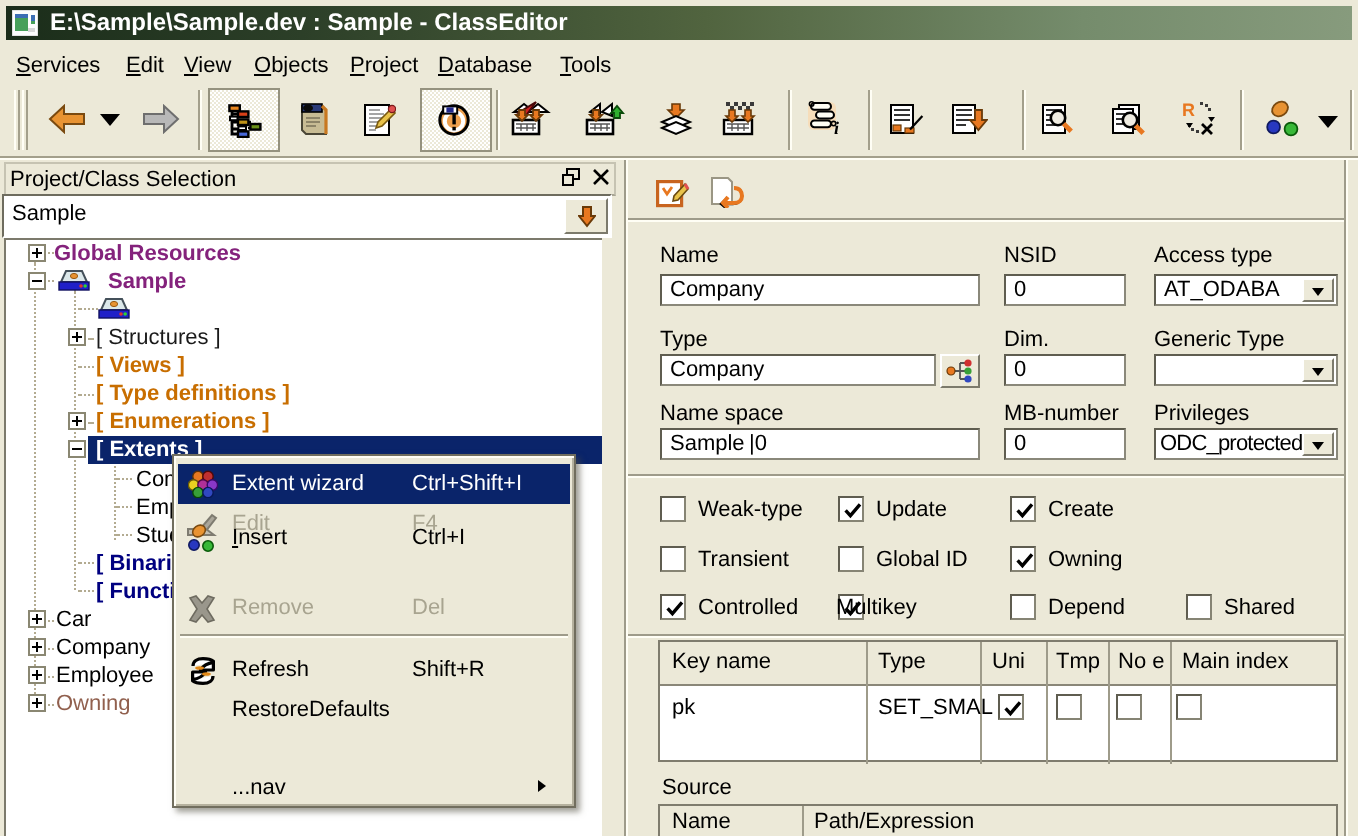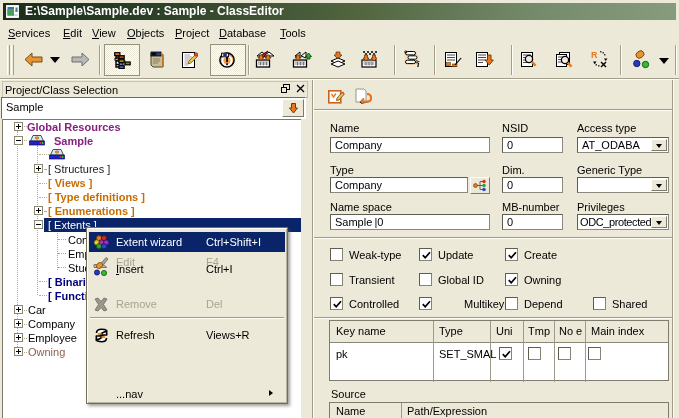--- a/index.html
+++ b/index.html
@@ -293,21 +293,21 @@
           <div class="tbox plus" style="left:30.5px;top:2.5px">
             <i></i>
             <b></b>
           </div>
           <span style="position:absolute;left:43px;top:0.5px;padding:0 2px;color:#c86e00;font-weight:bold;">[ Enumerations ]</span>
         </div>
         <div class="trow" style="top:97.9px;left:0;width:100%">
           <div class="tbox" style="left:30.5px;top:2.5px">
             <i></i>
           </div>
-          <span style="position:absolute;left:43px;top:0.5px;padding:0 2px;color:#fff;font-weight:normal;background:#0a246a;left:41px;padding-left:4px;width:258px;">[ Extents ]</span>
+          <span style="position:absolute;left:43px;top:0.5px;padding:0 2px;color:#fff;font-weight:bold;background:#0a246a;left:41px;padding-left:4px;width:258px;">[ Extents ]</span>
         </div>
         <div class="trow" style="top:112px;left:0;width:100%">
           <div class="hdot" style="left:55px;top:7px;width:8px"></div>
           <span style="position:absolute;left:63px;top:0.5px;padding:0 2px;color:#000;">Company</span>
         </div>
         <div class="trow" style="top:126.1px;left:0;width:100%">
           <div class="hdot" style="left:55px;top:7px;width:8px"></div>
           <span style="position:absolute;left:63px;top:0.5px;padding:0 2px;color:#000;">Employee</span>
         </div>
         <div class="trow" style="top:140.2px;left:0;width:100%">
@@ -442,21 +442,21 @@
         <svg width="11" height="11" viewBox="0 0 11 11">
           <path d="M1.8 5.2 L4.2 7.8 L9 2.2" fill="none" stroke="#000" stroke-width="1.7"></path>
         </svg>
       </div>
       <div class="lbl" style="left:349px;top:298px">Controlled</div>
       <div class="cb abs" style="left:419px;top:297px">
         <svg width="11" height="11" viewBox="0 0 11 11">
           <path d="M1.8 5.2 L4.2 7.8 L9 2.2" fill="none" stroke="#000" stroke-width="1.7"></path>
         </svg>
       </div>
-      <div class="lbl" style="left:464px;top:298px">Multikey</div>
+      <div class="lbl" style="left:418px;top:298px">Multikey</div>
       <div class="cb abs" style="left:505px;top:297px"></div>
       <div class="lbl" style="left:524px;top:298px">Depend</div>
       <div class="cb abs" style="left:593px;top:297px"></div>
       <div class="lbl" style="left:612px;top:298px">Shared</div>
     </div>
 
 <div class="abs groove-h" style="left:314px;top:317px;width:358px;height:2px"></div>
 
 <div id="ktable" class="abs">
  <div class="hd"></div>
@@ -529,20 +529,23 @@
         <span class="macc">Del</span>
  </div>
  <div class="abs groove-h" style="left:3px;top:88.5px;width:194px;height:2px"></div>
  <div class="mitem" style="top:96.5px">
   <svg style="position:absolute;left:5px;top:3px" width="15" height="15" viewBox="0 0 15 15">
    <path d="M2.5 5 C2.5 2.8 4.5 1.3 7.5 1.3 C10 1.3 12 2 12.7 2.6 L12.7 7 L6.2 7 C7.5 5 10 3.6 12.7 3.2 M12.5 10 C12.5 12.2 10.5 13.7 7.5 13.7 C5 13.7 3 13 2.3 12.4 L2.3 8 L8.8 8 C7.5 10 5 11.4 2.3 11.8" fill="#fff" stroke="#000" stroke-width="1.6" stroke-linejoin="round"></path>
    <ellipse cx="5.8" cy="6" rx="2.2" ry="0.9" fill="#e08818"></ellipse>
    <ellipse cx="9.2" cy="9" rx="2.2" ry="0.9" fill="#e08818"></ellipse>
   </svg>
   <span class="mtxt">Refresh</span>
-        <span class="macc">Views+R</span>
+        <span class="macc">Shift+R</span>
  </div>
+ <div class="mitem" style="top:116.5px">
+        <span class="mtxt">RestoreDefaults</span>
+      </div>
  <div class="mitem" style="top:155.5px">
         <span class="mtxt">...nav</span>
         <span class="marr"></span>
       </div>
 </div>
 
 </div>
 </body></html>

